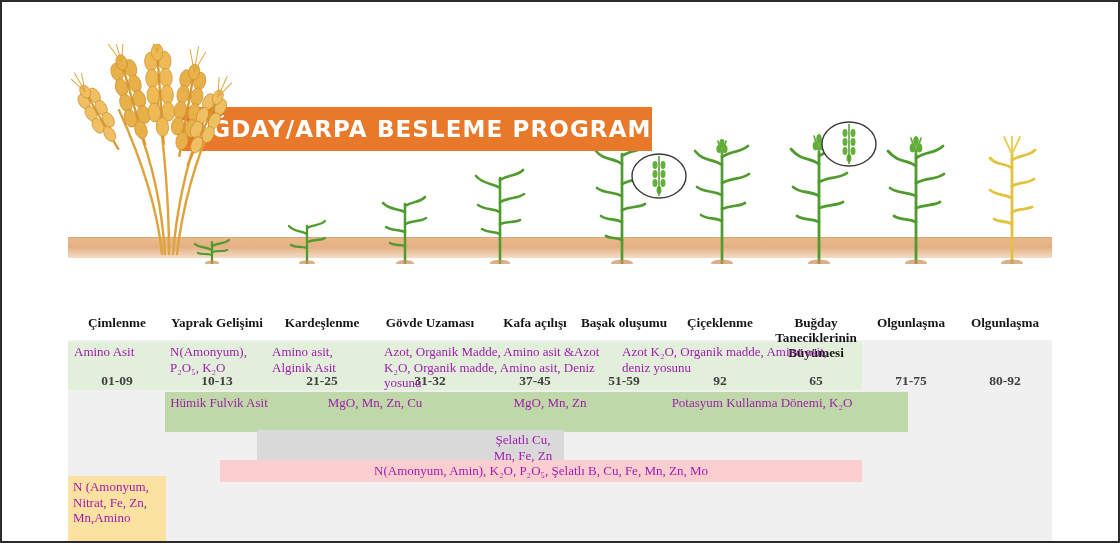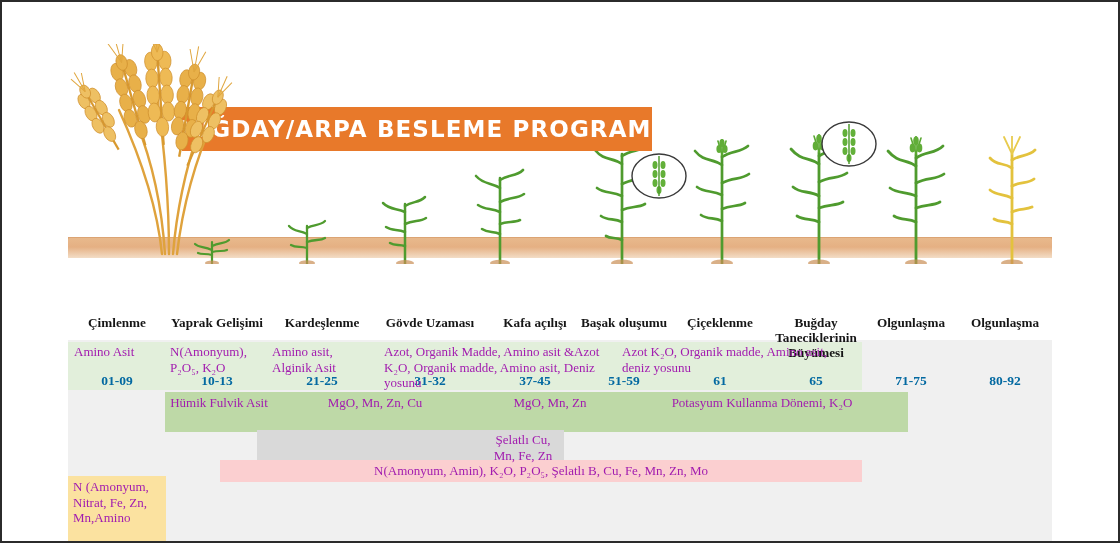--- a/index.html
+++ b/index.html
@@ -131,21 +131,21 @@
   }
   .stage-name { display: block; }
   .stage-code {
     position: absolute;
     top: 58px;
     left: 0;
     width: 100%;
     text-align: center;
     font-weight: bold;
     font-size: 13.5px;
-    color: #0369a1;
+    color: #404040;
   }
 
   
   .band {
     position: absolute;
     z-index: 2;
     box-sizing: border-box;
   }
   .band-lightgreen { background: #e2efdb; }
   .band-green      { background: #bed9a7; }
@@ -505,21 +505,21 @@
     <div class="stage-col" style="left:482px;width:102px;">
       <span class="stage-name">Kafa açılışı</span>
       <span class="stage-code">37-45</span>
     </div>
     <div class="stage-col" style="left:566px;width:112px;">
       <span class="stage-name">Başak oluşumu</span>
       <span class="stage-code">51-59</span>
     </div>
     <div class="stage-col" style="left:668px;width:100px;">
       <span class="stage-name">Çiçeklenme</span>
-      <span class="stage-code">61</span>
+      <span class="stage-code">92</span>
     </div>
     <div class="stage-col" style="left:762px;width:104px;">
       <span class="stage-name">Buğday Taneciklerinin Büyümesi</span>
       <span class="stage-code">65</span>
     </div>
     <div class="stage-col" style="left:860px;width:98px;">
       <span class="stage-name">Olgunlaşma</span>
       <span class="stage-code">71-75</span>
     </div>
     <div class="stage-col" style="left:954px;width:98px;">

